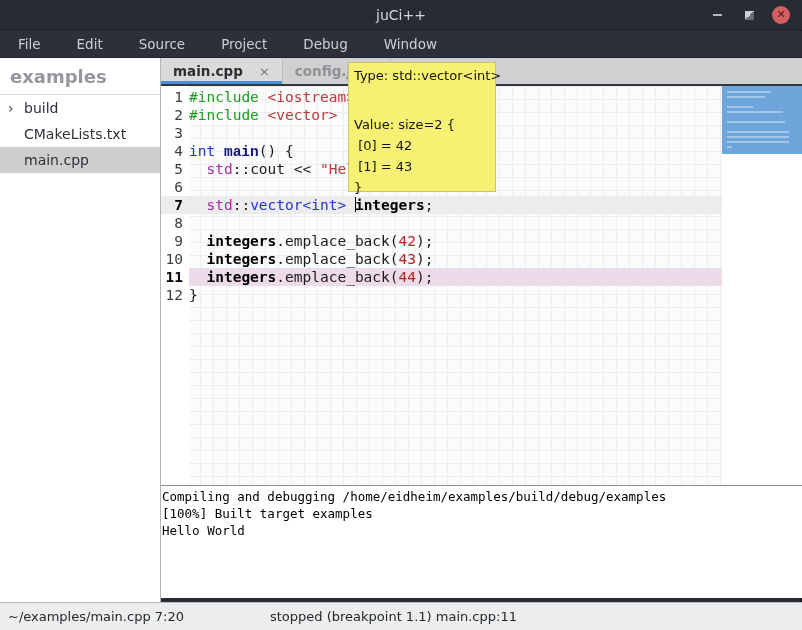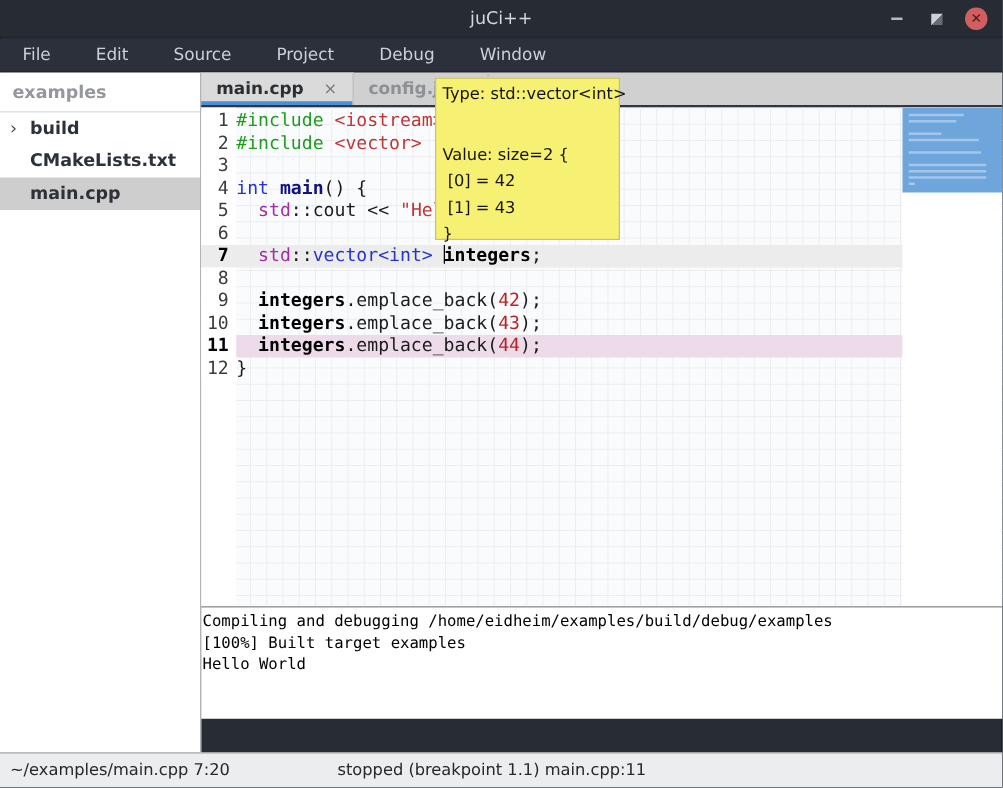--- a/index.html
+++ b/index.html
@@ -23,26 +23,26 @@
             color:#53181b; font-size:11px; font-weight:bold; line-height:18px; text-align:center; }
 
   
   #menubar { position:absolute; left:0; top:31px; width:802px; height:27px;
              background:#2b303a; border-bottom:1px solid #1d2129; display:flex; }
   .menu-item { padding:0 18px; line-height:26px; color:#ccd0d5; font-size:13.5px; cursor:default; }
 
   
   #sidebar { position:absolute; left:0; top:58px; width:161px; height:544px;
              background:#ffffff; border-right:1px solid #b1b3b5; }
-  #side-header { padding:8px 10px 7px 10px; color:#94979c; font-size:14px; font-weight:600;
+  #side-header { padding:8px 10px 7px 10px; color:#94979c; font-size:18px; font-weight:600;
                  border-bottom:1px solid #dadcde; }
   .side-item { height:26px; display:flex; align-items:center; font-size:14px; color:#2d3238; }
   .side-item.selected { background:#cecece; }
   .side-chevron { width:16px; margin-left:8px; color:#41464d; font-size:14px; text-align:left; }
-  .side-label { margin-left:24px;font-weight:bold; }
+  .side-label { margin-left:24px; }
   .side-item.has-chevron .side-label { margin-left:0; }
 
   
   #rightcol { position:absolute; left:161px; top:58px; width:641px; height:544px; }
 
   
   #tabbar { position:absolute; left:0; top:0; width:641px; height:28px;
             background:#d0d0d0; border-bottom:2px solid #31363f; display:flex; }
   .tab { display:flex; align-items:center; padding:0 12px; height:26px;
          border-right:1px solid #bcbcbc; font-size:13.5px; font-weight:bold; color:#8d9196; }
@@ -63,35 +63,35 @@
   .lnum { width:22px; text-align:right; color:#3c3c3c; flex:none; background:#fff; }
   .code-row.hl-current .lnum { background:#ececec; font-weight:bold; color:#000; }
   .code-row.hl-debug .lnum { font-weight:bold; color:#000; }
   .code-text { margin-left:6px; flex:1; }
   .code-row.hl-debug .code-text { background:#eedbe9; }
   .tok-pl { color:#1b1b1b; }
   .tok-pre { color:#1f9c1f; }
   .tok-str { color:#bf3636; }
   .tok-num { color:#b42424;margin-top:32px; }
   .tok-kw { color:#2333cc; }
-  .tok-fn { color:#10137e; font-weight:bold; }
+  .tok-fn { color:#10137e; font-weight:bold;font-family:Liberation Mono, monospace; }
   .tok-ns { color:#a62ba6; }
   .tok-sym { color:#000; font-weight:bold; }
   .cursor { display:inline-block; width:1px; height:15px; background:#000;
             vertical-align:-2px; margin-right:-1px; }
 
   
   #minimap { position:absolute; right:0; top:0; width:80px; height:100%; background:#fff; }
   #minimap-view { position:absolute; left:0; top:0; width:80px; height:68px;
                   background:#6ea6dc; padding:5px 0 0 5px; }
   .mm-slot { height:5px; }
   .mm-dash { height:2px; background:#a3c6eb; }
 
   
-  #output { position:absolute; left:0; top:427px; width:641px; height:90px;
+  #output { position:absolute; left:0; top:427px; width:641px; height:113px;
             background:#fff; border-top:1px solid #8c8f93; padding:2px 0 0 1px; }
   .out-line { font-family:"DejaVu Sans Mono", monospace; font-size:12.5px; line-height:17px;
               color:#000; white-space:pre; }
 
   
   #tooltip { position:absolute; left:348px; top:62px; width:148px; height:130px;
              background:#f7f173; border:1px solid #cdc461; z-index:50;
              padding:2px 5px; font-size:13px; color:#15150f; }
   .tt-line { line-height:21px; white-space:pre; }
   .tt-line.tt-gap { height:28px; }

